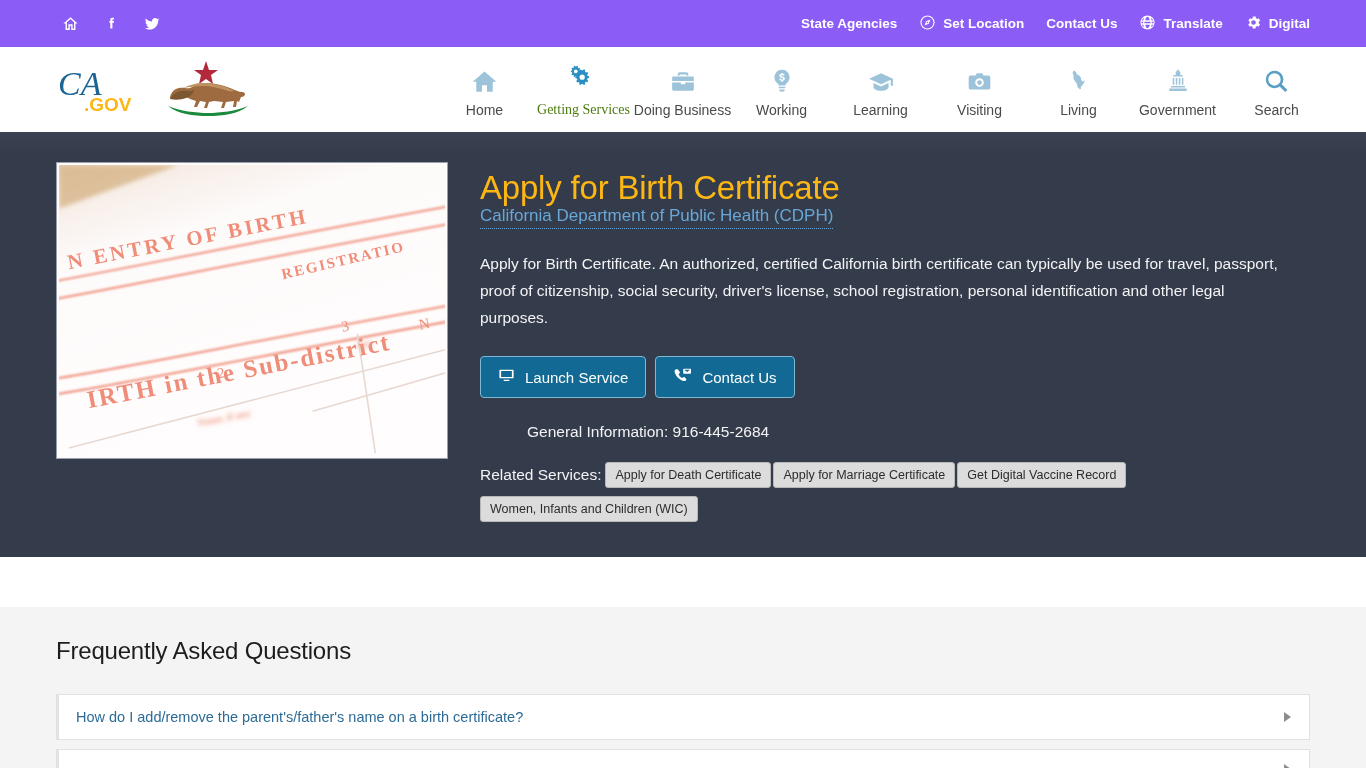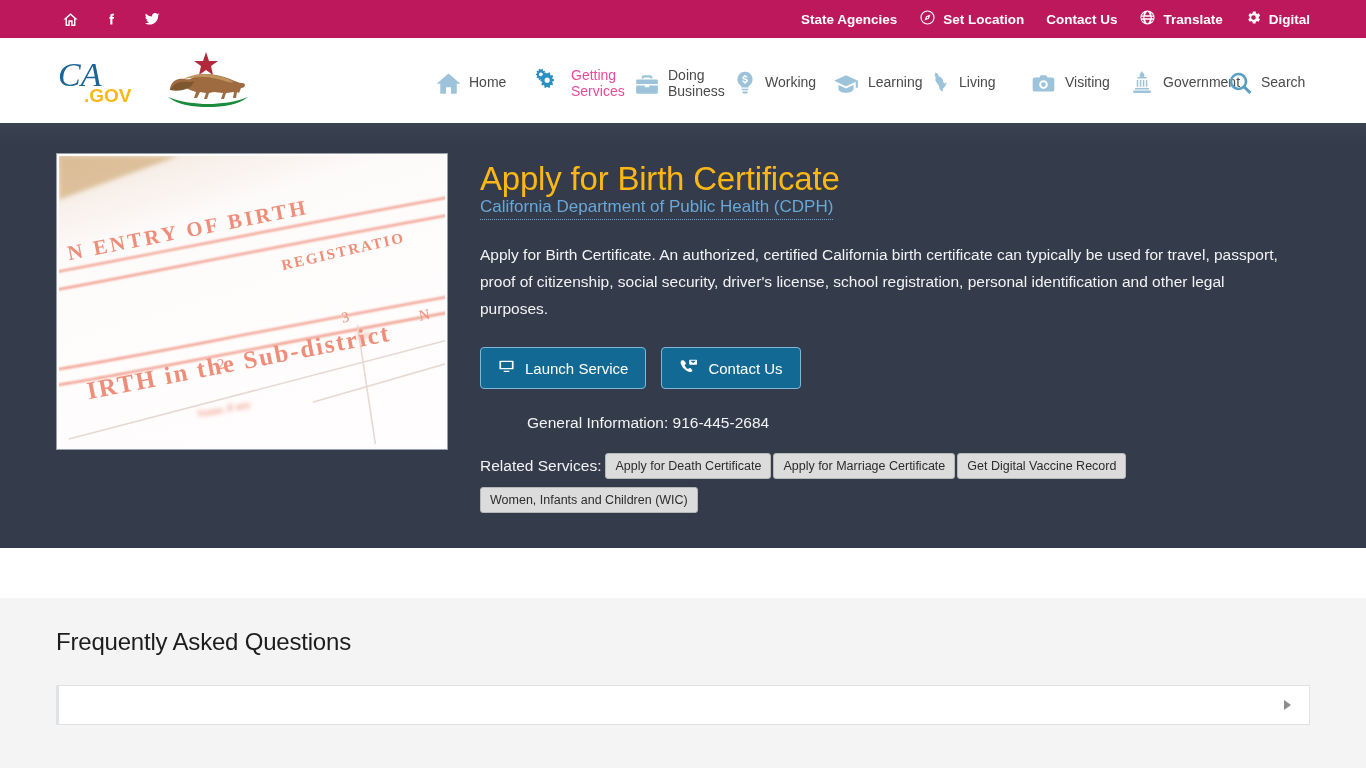--- a/index.html
+++ b/index.html
@@ -5,22 +5,22 @@
   * { box-sizing: border-box; margin: 0; padding: 0; }
   html, body {
     width: 1366px; height: 768px;
     font-family: "Liberation Sans", sans-serif;
     background: #ffffff;
     overflow: hidden;
   }
 
   
   .utility-bar {
-    height: 38px;
-    background: #be185d;
+    height: 47px;
+    background: #8b5cf6;
     display: flex;
     align-items: center;
     padding: 0 56px 0 60px;
     color: #ffffff;
   }
   .util-left { display: flex; align-items: center; gap: 21px; }
   .util-left .uicon {
     width: 20px; height: 20px;
     display: flex; align-items: center; justify-content: center;
     cursor: pointer;
@@ -51,35 +51,35 @@
   .brand svg { display: block; }
   .nav-items {
     margin-left: auto;
     display: flex;
     align-items: flex-start;
     gap: 0;
   }
   .nav-item {
     width: 99px;
     display: flex;
-    flex-direction: row;
+    flex-direction: column;
     align-items: center;
     gap: 7px;
     text-decoration: none;
     color: #4a4a4a;
     font-size: 14px;
     cursor: pointer;
     padding-top: 4px;
   }
   .nav-item .nicon {
     height: 30px;
     display: flex; align-items: flex-end; justify-content: center;
   }
   .nav-item .nicon svg { fill: #9cc3d9; }
-  .nav-item.active { color: #ec4899; }
+  .nav-item.active { color: #4d7c0f; font-family: Liberation Serif, serif; }
   .nav-item.active .nicon svg { fill: #2b8fc4; }
   .nav-item.search .nicon svg { fill: #5a9fc4; }
 
   
   .hero {
     height: 425px;
     background: linear-gradient(to bottom, #3b4352 0%, #343b4a 22px, #343b4a 100%);
     padding: 30px 56px 8px 56px;
     display: flex;
     gap: 32px;
@@ -118,21 +118,21 @@
     padding-bottom: 2px;
     cursor: pointer;
   }
   .hero-desc {
     margin-top: 22px;
     color: #f2f3f4;
     font-size: 15.5px;
     line-height: 1.72;
     max-width: 800px;
   }
-  .hero-actions { margin-top: 25px; display: flex; gap: 15px; }
+  .hero-actions { margin-top: 25px; display: flex; gap: 9px; }
   .btn {
     display: inline-flex; align-items: center; gap: 10px;
     background: #126a94;
     border: 1px solid #7fb8d4;
     border-radius: 4px;
     color: #ffffff;
     font-size: 15px;
     padding: 10px 17px;
     cursor: pointer;
     font-family: inherit;
@@ -312,33 +312,33 @@
     <a class="nav-item">
       <span class="nicon">
         <svg width="30" height="26" viewBox="0 0 24 24">
             <path d="M12 4 1 9l11 5 9-4.1v5.6h2V9L12 4zM5 13v3.5c0 1.9 3.1 3.5 7 3.5s7-1.6 7-3.5V13l-7 3.2L5 13z"></path>
           </svg>
       </span>
       <span>Learning</span>
     </a>
     <a class="nav-item">
       <span class="nicon">
+        <svg width="29" height="26" viewBox="0 0 24 24">
+            <path d="M9.5 4 8.3 6H4a2 2 0 0 0-2 2v9a2 2 0 0 0 2 2h16a2 2 0 0 0 2-2V8a2 2 0 0 0-2-2h-4.3l-1.2-2h-5zM12 8.5a4 4 0 1 1 0 8 4 4 0 0 1 0-8zm0 1.8a2.2 2.2 0 1 0 0 4.4 2.2 2.2 0 0 0 0-4.4z"></path>
+          </svg>
+      </span>
+      <span>Visiting</span>
+    </a>
+    <a class="nav-item">
+      <span class="nicon">
         <svg width="22" height="30" viewBox="0 0 24 24">
             <path d="M6 1.5 5 4.6l1.2 2.5-.4 3L7.5 13l2.3 3.3.6 3.2 2.4 2.6 1.4-.4-.3-2.2 2.6-2.8 2.1-4.3-2.6 1.2-1.6-1.6-.4-2.6-2.1-2.7-2.3-.9L8.5 3 6 1.5z"></path>
           </svg>
       </span>
       <span>Living</span>
-    </a>
-    <a class="nav-item">
-      <span class="nicon">
-        <svg width="29" height="26" viewBox="0 0 24 24">
-            <path d="M9.5 4 8.3 6H4a2 2 0 0 0-2 2v9a2 2 0 0 0 2 2h16a2 2 0 0 0 2-2V8a2 2 0 0 0-2-2h-4.3l-1.2-2h-5zM12 8.5a4 4 0 1 1 0 8 4 4 0 0 1 0-8zm0 1.8a2.2 2.2 0 1 0 0 4.4 2.2 2.2 0 0 0 0-4.4z"></path>
-          </svg>
-      </span>
-      <span>Visiting</span>
     </a>
     <a class="nav-item">
       <span class="nicon">
         <svg width="28" height="28" viewBox="0 0 24 24">
             <path d="M12 1.5 11.4 3c-.9.5-1.5 1.4-1.5 2.5 0 .5.1 1 .4 1.4H8v1.3h8V6.9h-2.3c.3-.4.4-.9.4-1.4 0-1.1-.6-2-1.5-2.5L12 1.5zM7.5 9.5v5.8h1.3V9.5H7.5zm2.6 0v5.8h1.3V9.5h-1.3zm2.6 0v5.8h1.3V9.5h-1.3zm2.6 0v5.8h1.3V9.5h-1.3zM6 16.2v1.3h12v-1.3H6zM4.5 18.5v2h15v-2h-15z"></path>
           </svg>
       </span>
       <span>Government</span>
     </a>
     <a class="nav-item search">
@@ -438,17 +438,21 @@
     </div>
   </div>
 </div>
 
 <div class="spacer"></div>
 
 <div class="faq">
   <h2 class="faq-title">Frequently Asked Questions</h2>
   <div class="faq-list">
     <div class="faq-row">
+      <span class="faq-q">How do I add/remove the parent's/father's name on a birth certificate?</span>
+      <span class="faq-caret"></span>
+    </div>
+    <div class="faq-row">
       <span class="faq-q"></span>
       <span class="faq-caret"></span>
     </div>
   </div>
 </div>
 
 </body></html>

